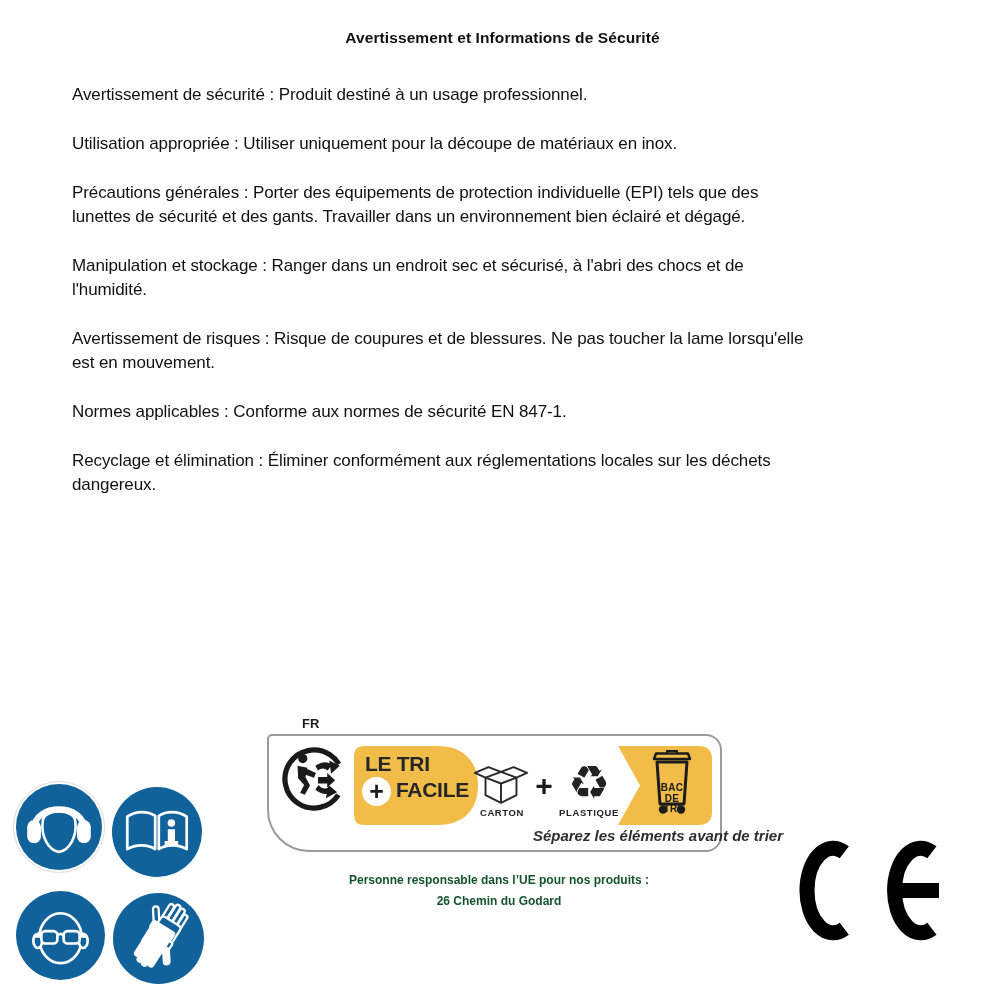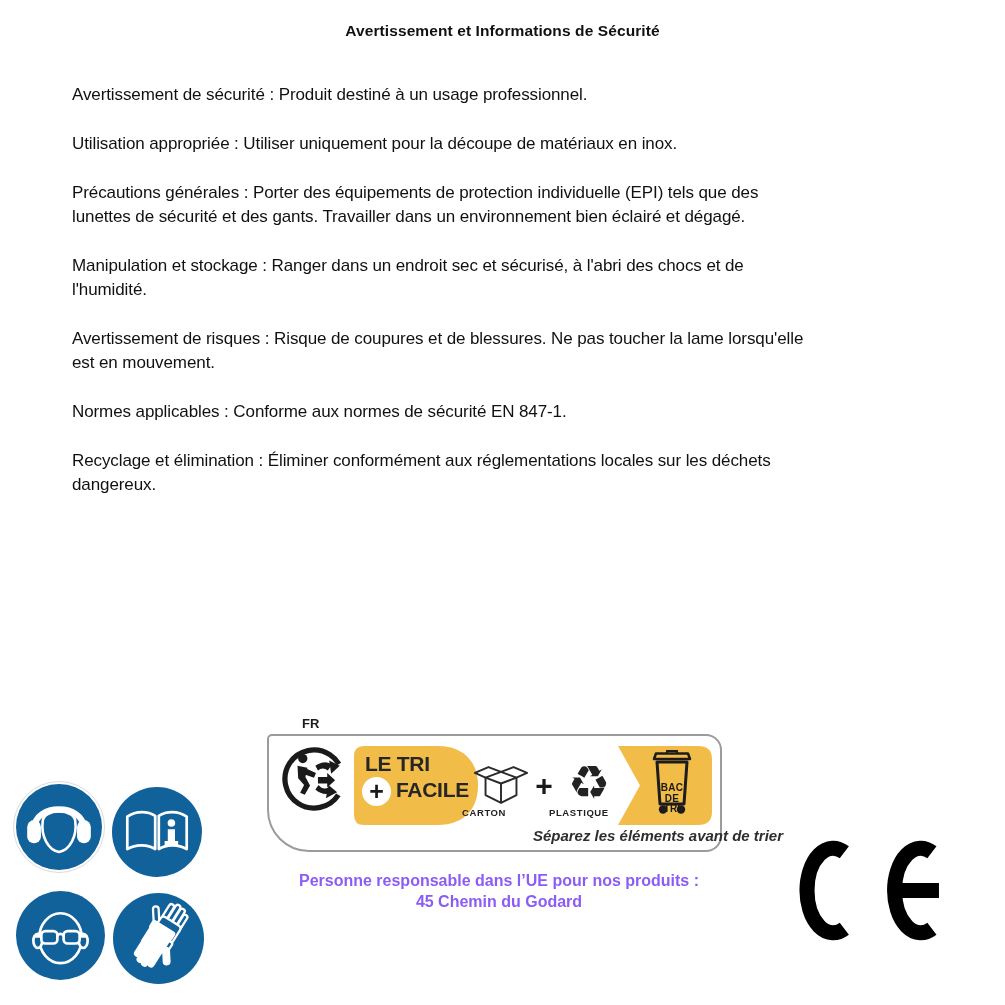--- a/index.html
+++ b/index.html
@@ -1,51 +1,51 @@
 <!DOCTYPE html>
 <html><head>
 <meta charset="utf-8">
 <style>
   html,body{margin:0;padding:0;background:#fff;}
   .page{position:relative;width:1005px;height:1005px;background:#fff;overflow:hidden;
         font-family:"Liberation Sans", sans-serif;color:#111;}
   .abs{position:absolute;}
 
-  .doc-title{left:0;top:22px;width:1005px;text-align:center;
+  .doc-title{left:0;top:29px;width:1005px;text-align:center;
              font-size:15.5px;font-weight:bold;letter-spacing:.1px;}
 
   .body-text{left:72px;top:83px;width:980px;}
   .body-text p{margin:0 0 25px 0;font-size:17px;line-height:24px;
                white-space:pre-line;letter-spacing:-0.1px;}
 
   
   .iso{line-height:0;}
   .iso svg{display:block;}
   .sticker{border:1px solid #dcdcdc;border-radius:50%;padding:2px;background:#fff;}
 
   
   .fr-tag{left:268px;top:716px;font-size:13px;font-weight:bold;color:#1c1c1c;padding-left:34px;}
   .tri-box{left:267px;top:734px;width:455px;height:118px;background:#fff;
            border:2px solid #9b9b9b;border-radius:5px 16px 16px 42px;box-sizing:border-box;}
   .tri-box .inner{position:absolute;left:0;top:0;width:527px;height:114px;}
   .headline{font-weight:bold;color:#262626;font-size:21px;line-height:21px;letter-spacing:-0.3px;}
   .plus-circle{left:93px;top:41px;width:29px;height:29px;border-radius:50%;background:#fff;
                text-align:center;font-size:25px;line-height:28px;font-weight:bold;color:#1a1a1a;}
-  .mat-label{font-size:9.5px;font-weight:bold;letter-spacing:.6px;color:#222;text-align:left;}
+  .mat-label{font-size:9.5px;font-weight:bold;letter-spacing:.6px;color:#222;text-align:center;}
   .plus-sep{font-size:30px;font-weight:bold;color:#1a1a1a;line-height:30px;text-align:center;}
   .recycle-glyph{font-size:47px;line-height:47px;color:#222;text-align:center;
                  font-family:"DejaVu Sans", sans-serif;}
   .bin-text{font-size:10px;line-height:10.5px;font-weight:bold;color:#1a1a1a;
             text-align:center;white-space:pre-line;letter-spacing:.2px;}
   .tagline{right:13px;top:91px;font-size:15px;font-style:italic;font-weight:bold;
            color:#2e2e2e;text-align:right;width:280px;}
 
   
   .resp{left:0;top:870px;width:998px;text-align:center;font-weight:bold;
-        font-size:16px;line-height:21px;color:#8b5cf6;}
+        font-size:12px;line-height:21px;color:#14532d;}
 
   .ce{left:797px;top:840px;line-height:0;}
 </style>
 </head>
 <body>
 
 <div class="page">
 
   <div class="abs doc-title">Avertissement et Informations de Sécurité</div>
 
@@ -177,21 +177,21 @@
       <div class="abs bin-text" style="left:379px;top:31px;width:48px;margin-top:16px;">BAC
 DE
 TRI</div>
 
       <div class="abs tagline">Séparez les éléments avant de trier</div>
     </div>
   </div>
 
   <div class="abs resp">
     <div>Personne responsable dans l’UE pour nos produits :</div>
-    <div>45 Chemin du Godard</div>
+    <div>26 Chemin du Godard</div>
   </div>
 
   <div class="abs ce">
     <svg width="146" height="101" viewBox="0 0 145 100">
       <g stroke="#000" stroke-width="15" fill="none">
         <path d="M47,12 A26,42 0 1 0 47,88"></path>
         <path d="M134,12 A26,42 0 1 0 134,88"></path>
         <line x1="100" y1="50" x2="141" y2="50"></line>
       </g>
     </svg>

